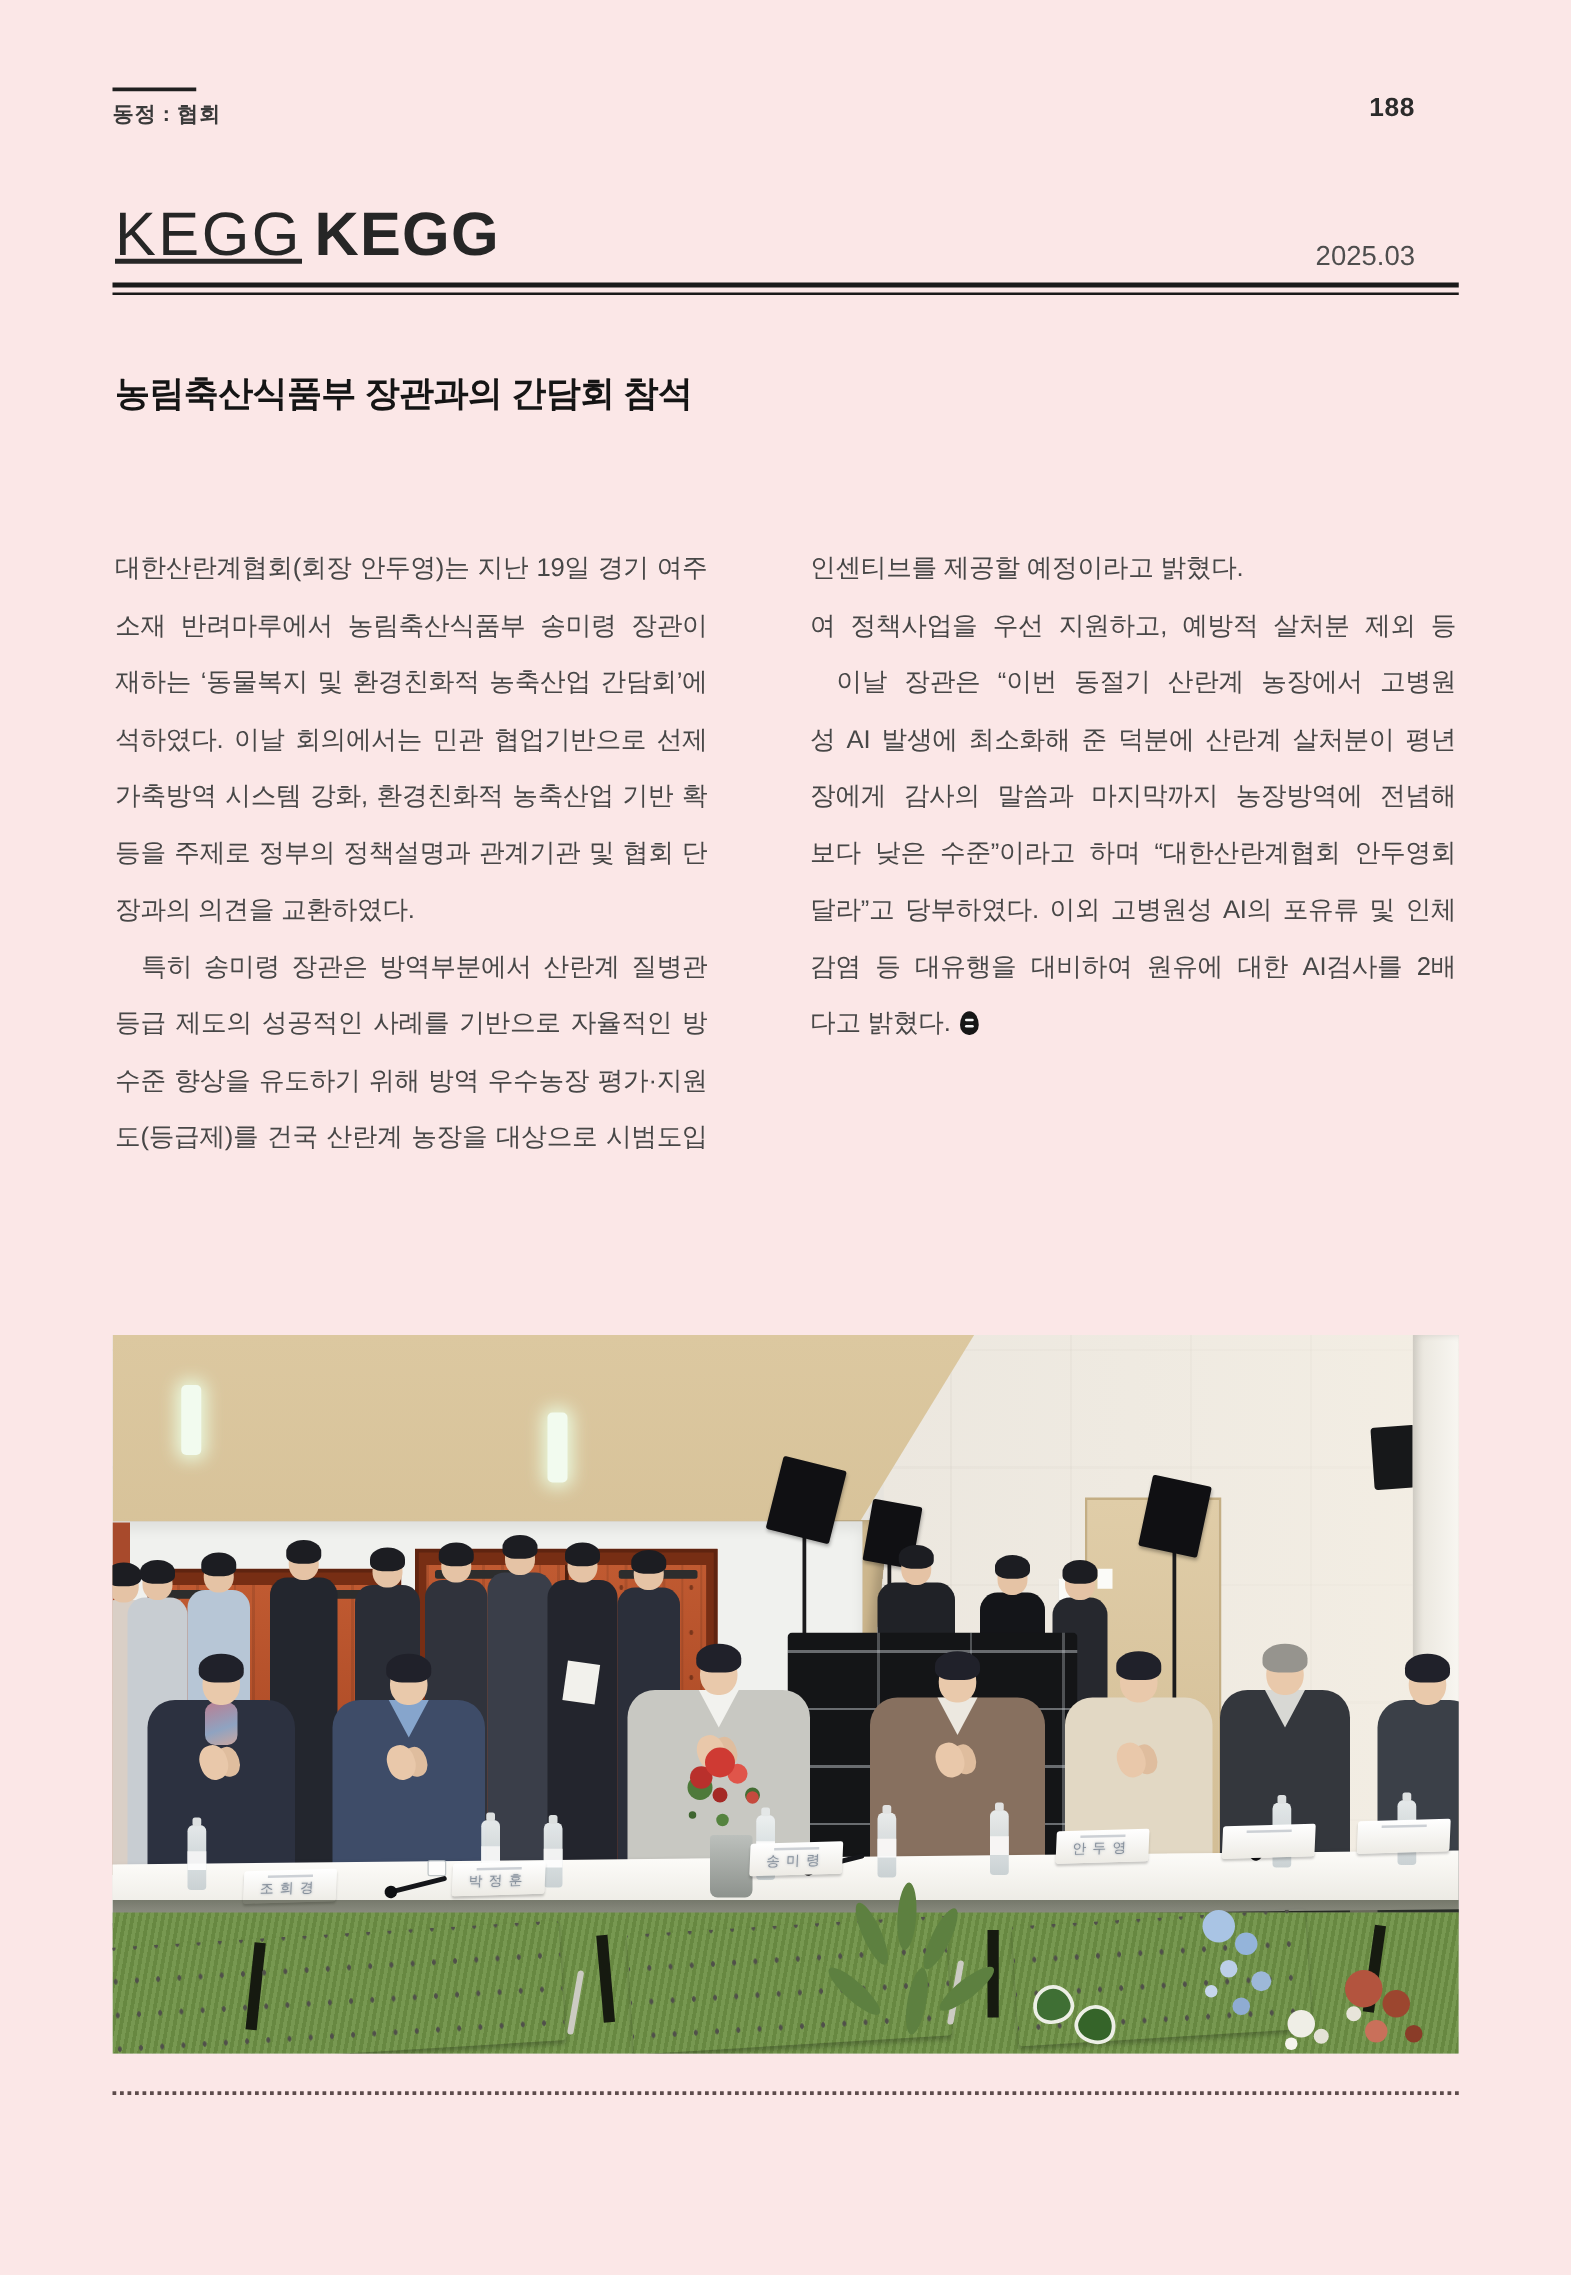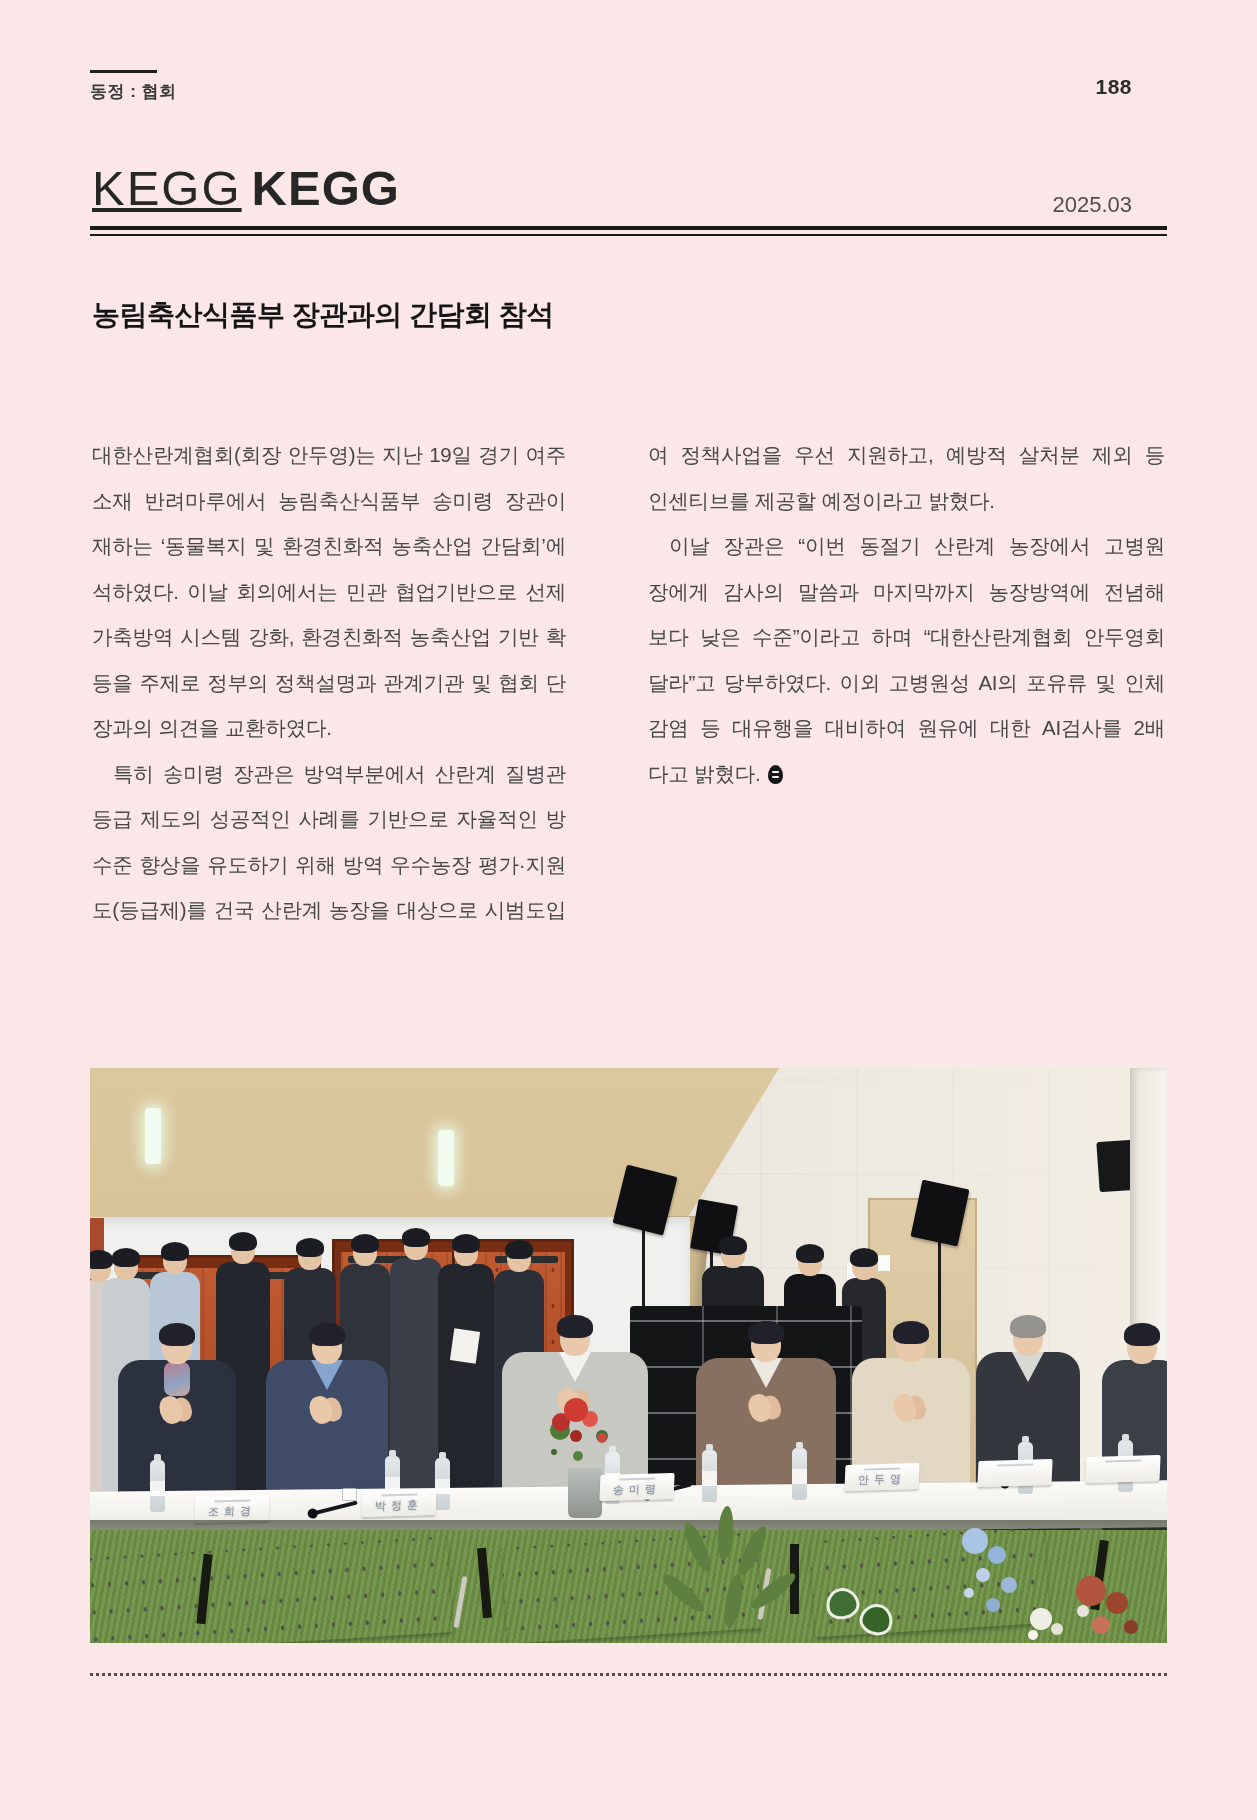--- a/index.html
+++ b/index.html
@@ -152,23 +152,24 @@
     <div class="line just">석하였다. 이날 회의에서는 민관 협업기반으로 선제적</div>
     <div class="line just">가축방역 시스템 강화, 환경친화적 농축산업 기반 확대</div>
     <div class="line just">등을 주제로 정부의 정책설명과 관계기관 및 협회 단체</div>
     <div class="line">장과의 의견을 교환하였다.</div>
     <div class="line just ind">특히 송미령 장관은 방역부분에서 산란계 질병관리</div>
     <div class="line just">등급 제도의 성공적인 사례를 기반으로 자율적인 방역</div>
     <div class="line just">수준 향상을 유도하기 위해 방역 우수농장 평가·지원제</div>
     <div class="line just">도(등급제)를 건국 산란계 농장을 대상으로 시범도입하</div>
   </div>
 <div class="col c1">
+    <div class="line">인센티브를 제공할 예정이라고 밝혔다.</div>
     <div class="line just">여 정책사업을 우선 지원하고, 예방적 살처분 제외 등</div>
-    <div class="line">인센티브를 제공할 예정이라고 밝혔다.</div>
     <div class="line just ind">이날 장관은 “이번 동절기 산란계 농장에서 고병원</div>
+    <div class="line just">성 AI 발생에 최소화해 준 덕분에 산란계 살처분이 평년</div>
     <div class="line just">장에게 감사의 말씀과 마지막까지 농장방역에 전념해</div>
     <div class="line just">보다 낮은 수준”이라고 하며 “대한산란계협회 안두영회</div>
     <div class="line just">달라”고 당부하였다. 이외 고병원성 AI의 포유류 및 인체</div>
     <div class="line just">감염 등 대유행을 대비하여 원유에 대한 AI검사를 2배</div>
     <div class="line">다고 밝혔다.<span class="egg"><span></span></span></div>
   </div>
 
 <div class="abs photo">
   <div class="abs wallgrid"></div>
   <div class="abs wall-right"></div>

